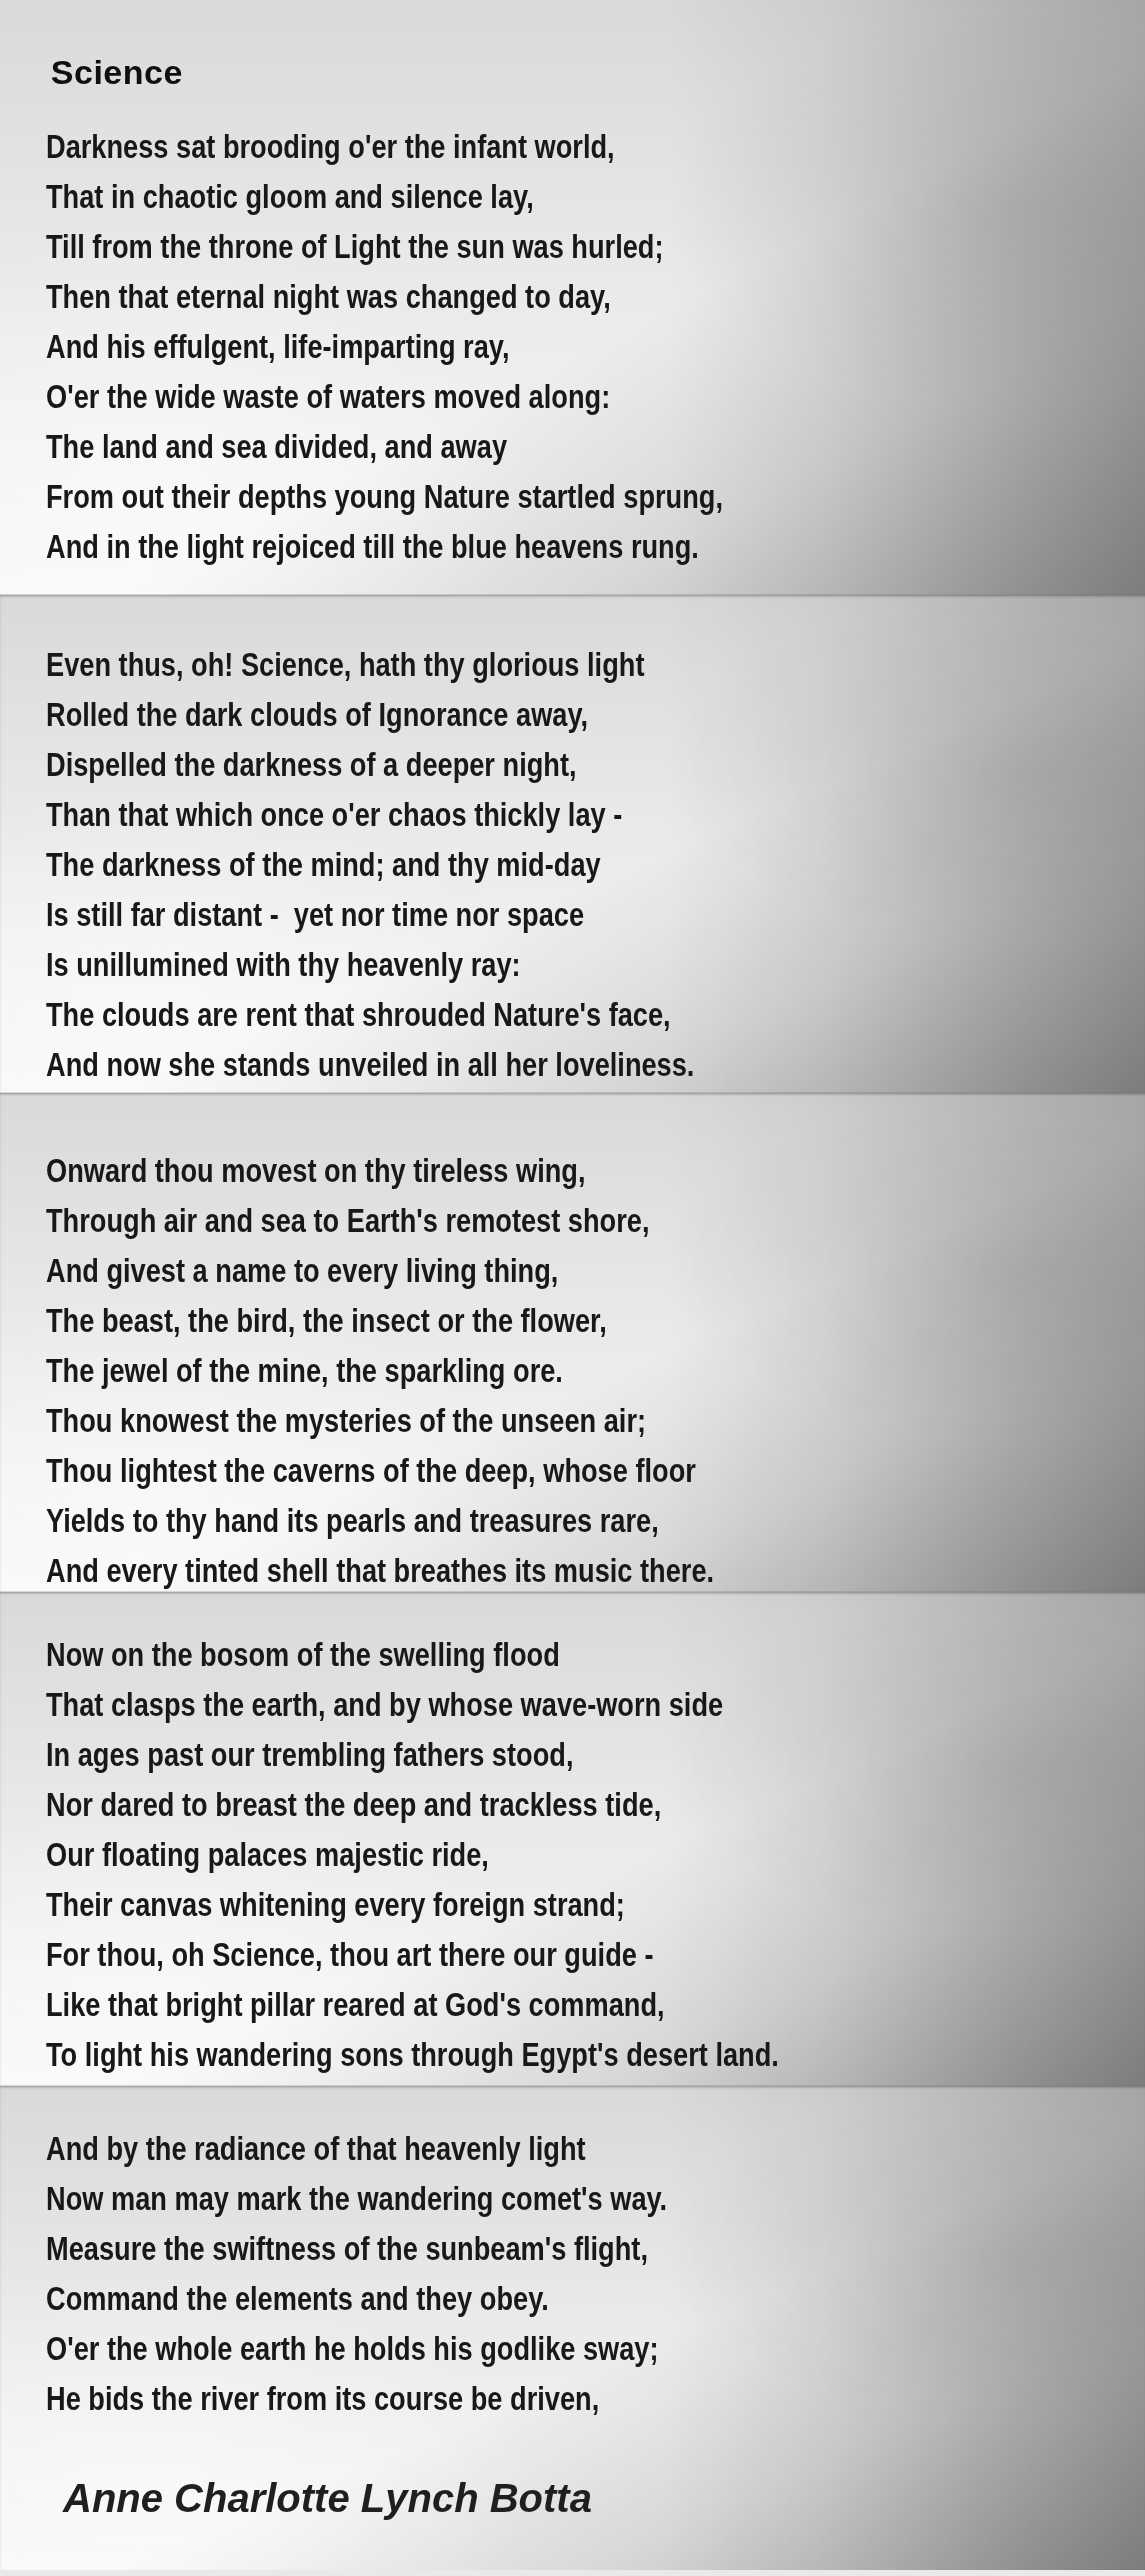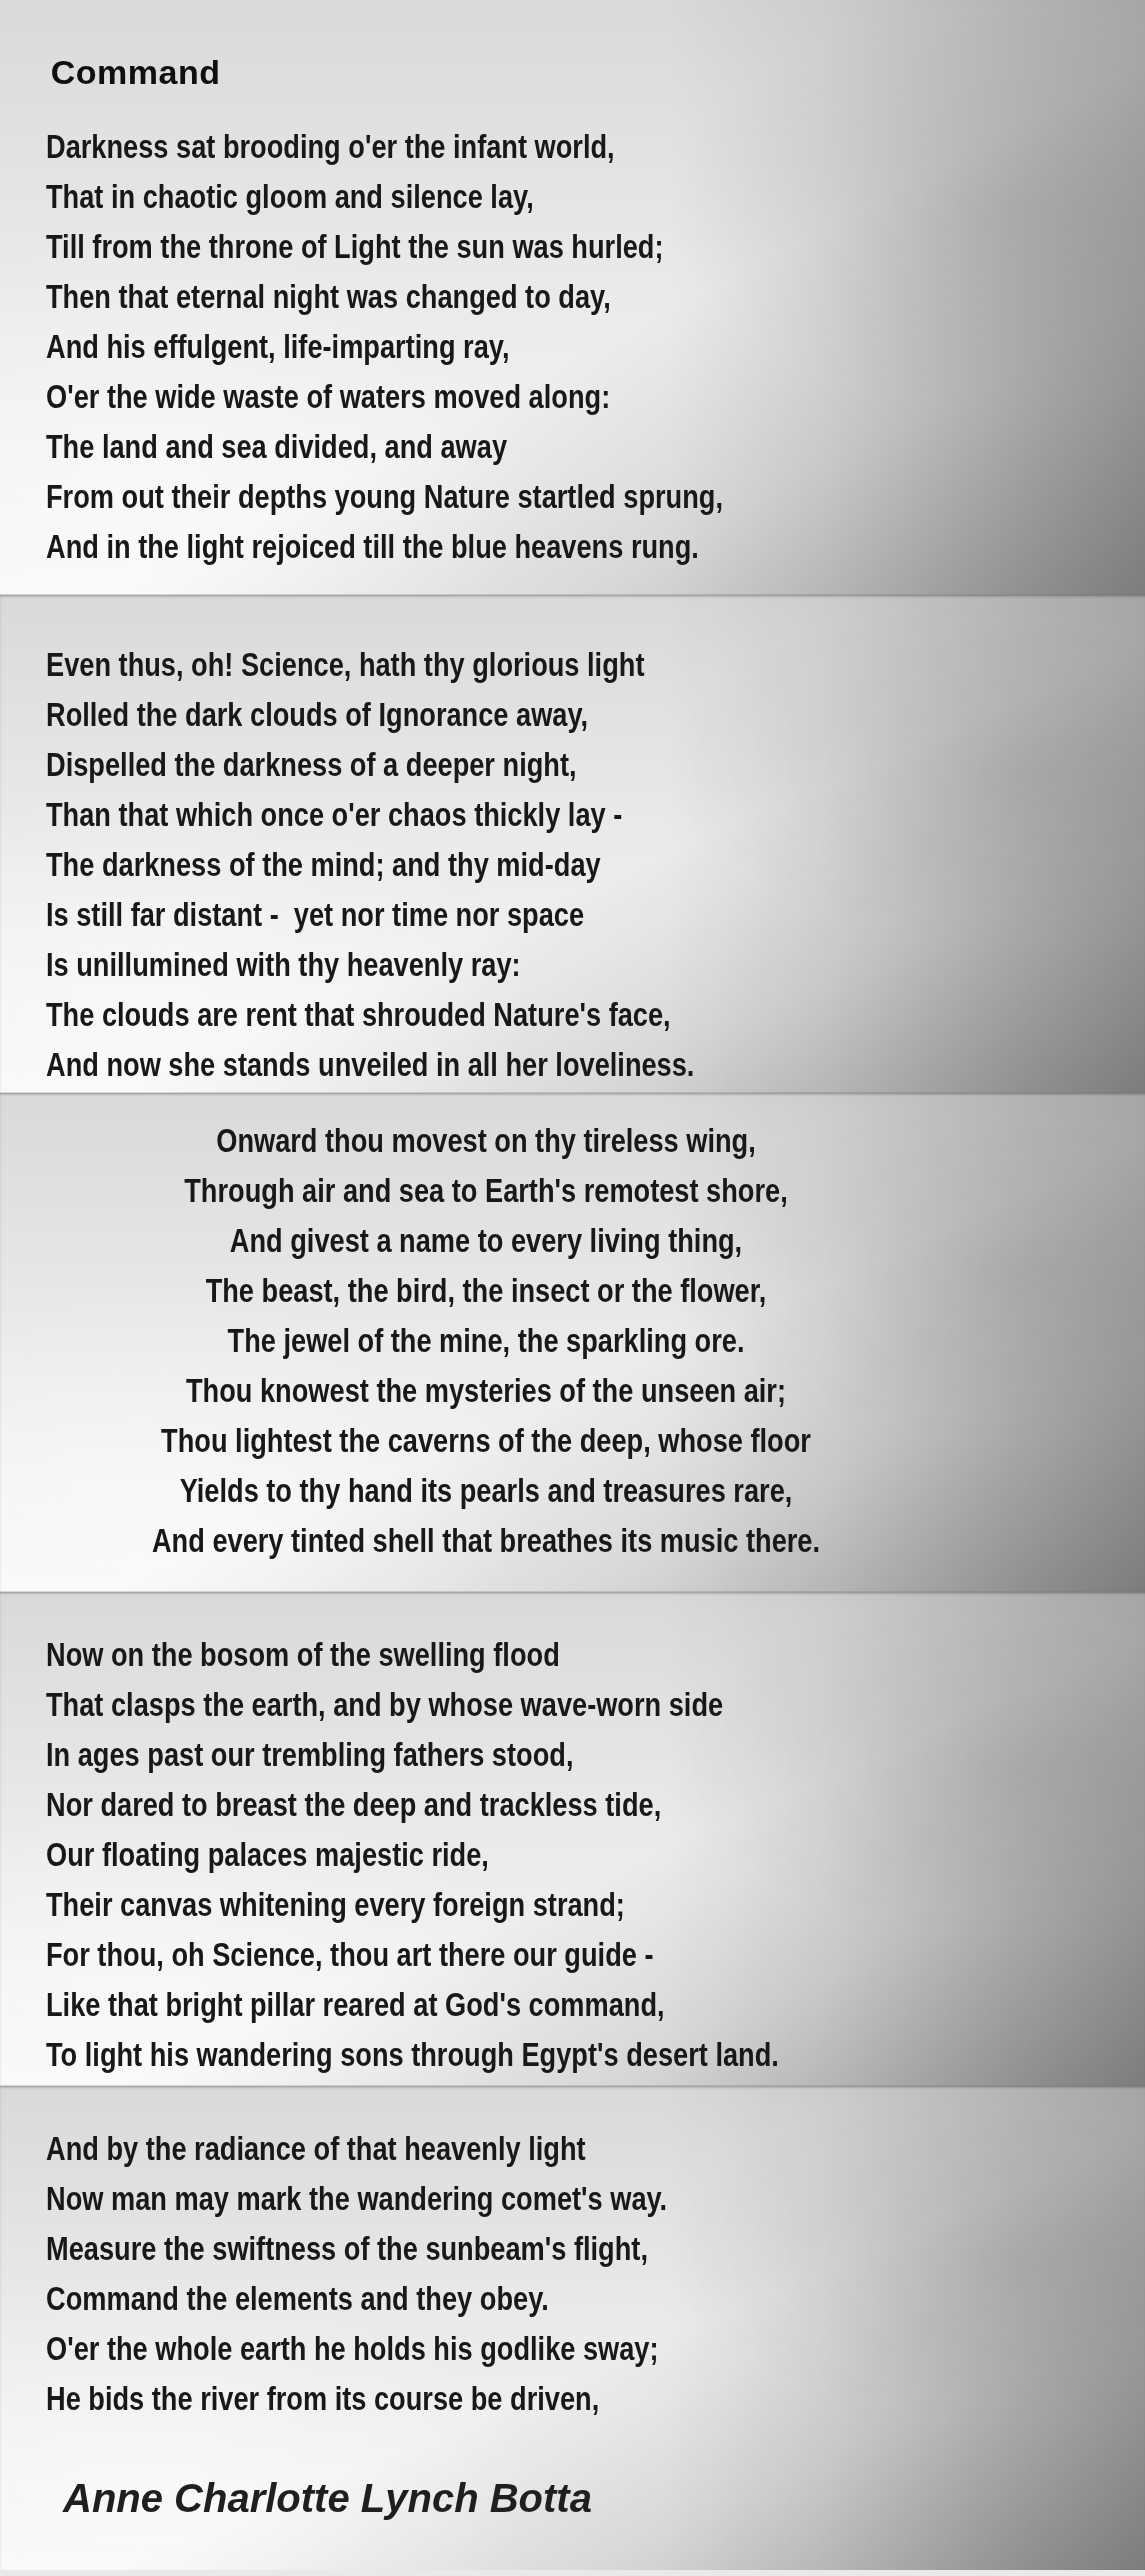--- a/index.html
+++ b/index.html
@@ -22,21 +22,21 @@
       linear-gradient(to right, rgba(0,0,0,0) 58%, rgba(0,0,0,0.06) 72%, rgba(0,0,0,0.18) 90%, rgba(0,0,0,0.24) 100%),
       linear-gradient(to bottom right, rgba(0,0,0,0) 55%, rgba(0,0,0,0.12) 75%, rgba(0,0,0,0.34) 100%),
       linear-gradient(to bottom, #d9d9d9 0%, #e9e9e9 45%, #f8f8f8 100%);
   }
   .band + .band {
     box-shadow: inset 0 1.9px 2.9px -1px rgba(0,0,0,0.35);
     border-top:1px solid rgba(110,110,110,0.25);
   }
   .b1 { height:594px; padding-top:47px; }
   .b2 { height:498px; padding-top:44px; }
-  .b3 { height:499px; padding-top:22px;text-align:center; }
+  .b3 { height:499px; padding-top:52px; }
   .b4 { height:494px; padding-top:37px; }
   .b5 { height:485px; padding-top:37px; }
 
   .title {
     margin:0 0 0 4.8px;
     font-size:34px;
     font-weight:bold;
     line-height:50px;
     color:#0f0f0f;
     letter-spacing:0.5px;
@@ -61,21 +61,21 @@
     color:#1f1f1f;
     white-space:pre;
   }
 </style>
 </head>
 <body>
 
 <div class="page">
 
   <div class="band b1">
-    <h1 class="title">Command</h1>
+    <h1 class="title">Science</h1>
     <div class="stanza">
         <div class="line">Darkness sat brooding o'er the infant world,</div>
         <div class="line">That in chaotic gloom and silence lay,</div>
         <div class="line">Till from the throne of Light the sun was hurled;</div>
         <div class="line">Then that eternal night was changed to day,</div>
         <div class="line">And his effulgent, life-imparting ray,</div>
         <div class="line">O'er the wide waste of waters moved along:</div>
         <div class="line">The land and sea divided, and away</div>
         <div class="line">From out their depths young Nature startled sprung,</div>
         <div class="line">And in the light rejoiced till the blue heavens rung.</div>

